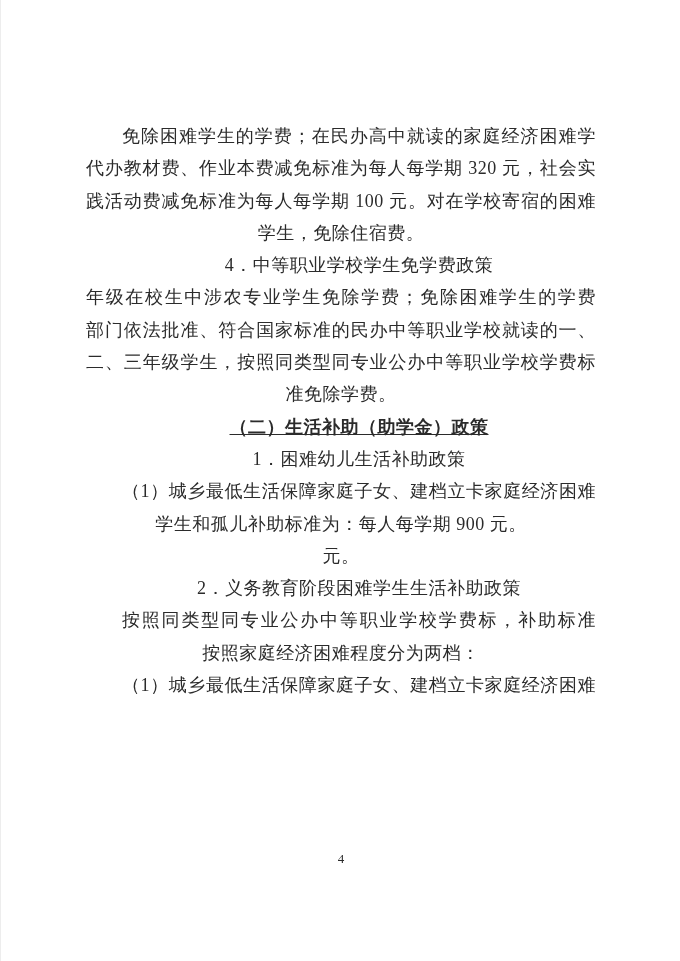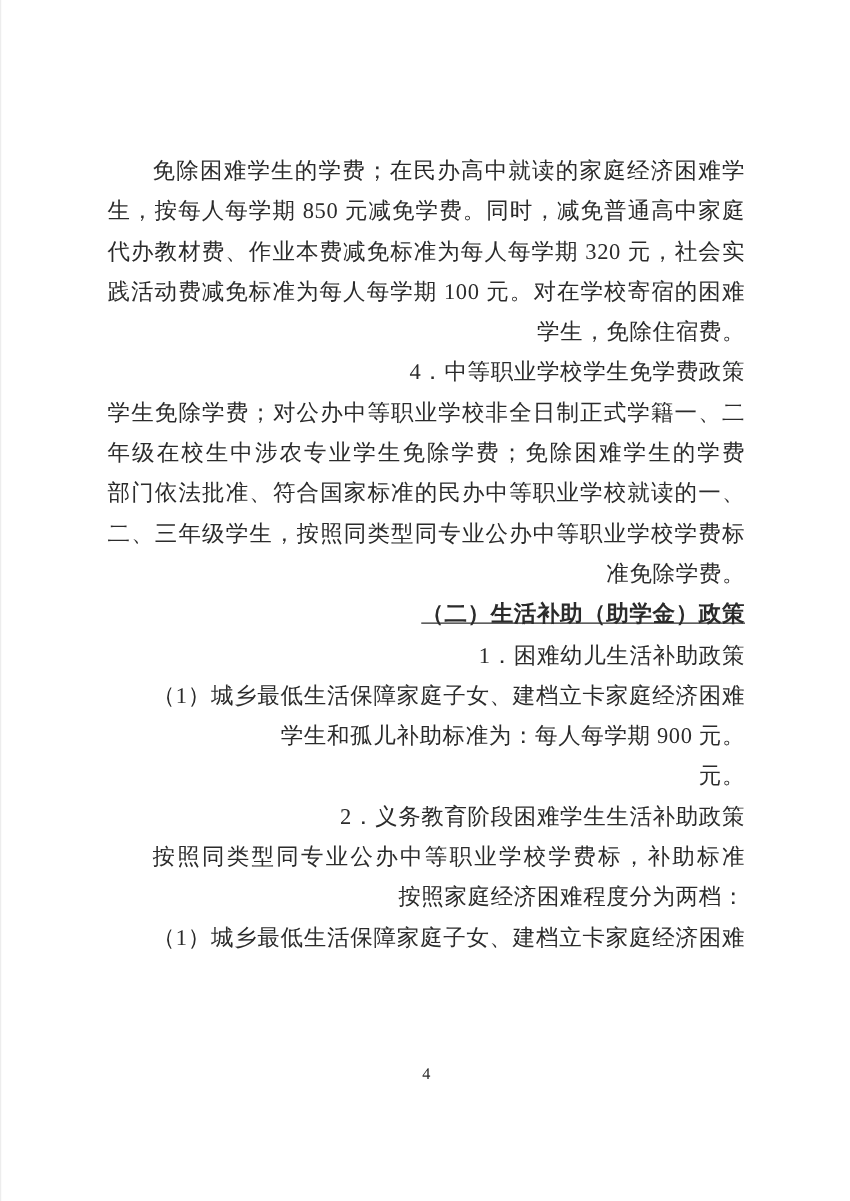--- a/index.html
+++ b/index.html
@@ -21,21 +21,21 @@
   .textblock {
     position: absolute;
     left: 85px;
     top: 120px;
     width: 510px;
     font-size: 18px;
   }
   .ln {
     height: 32.3px;
     line-height: 32.3px;
-    text-align: right;
+    text-align: center;
     letter-spacing: 0.5px;
   }
   .ln.stretch {
     text-align: justify;
     text-align-last: justify;
     -moz-text-align-last: justify;
     text-justify: inter-character;
   }
   .ln.indent {
     text-indent: 2em;
@@ -54,26 +54,24 @@
     line-height: 18px;
     color: #2b2b2b;
   }
 </style>
 </head>
 <body>
 
 <div class="page">
   <div class="textblock">
     <div class="ln indent stretch">免除困难学生的学费；在民办高中就读的家庭经济困难学</div>
-    <div class="ln stretch">生，按每人每学期 850 元减免学费。同时，减免普通高中家庭</div>
     <div class="ln stretch">代办教材费、作业本费减免标准为每人每学期 320 元，社会实</div>
     <div class="ln stretch">践活动费减免标准为每人每学期 100 元。对在学校寄宿的困难</div>
     <div class="ln">学生，免除住宿费。</div>
     <div class="ln indent">4．中等职业学校学生免学费政策</div>
-    <div class="ln stretch">学生免除学费；对公办中等职业学校非全日制正式学籍一、二</div>
     <div class="ln stretch">年级在校生中涉农专业学生免除学费；免除困难学生的学费</div>
     <div class="ln stretch">部门依法批准、符合国家标准的民办中等职业学校就读的一、</div>
     <div class="ln stretch">二、三年级学生，按照同类型同专业公办中等职业学校学费标</div>
     <div class="ln">准免除学费。</div>
     <div class="ln indent bold">（二）生活补助（助学金）政策</div>
     <div class="ln indent">1．困难幼儿生活补助政策</div>
     <div class="ln indent stretch">（1）城乡最低生活保障家庭子女、建档立卡家庭经济困难</div>
     <div class="ln">学生和孤儿补助标准为：每人每学期 900 元。</div>
     <div class="ln">元。</div>
     <div class="ln indent">2．义务教育阶段困难学生生活补助政策</div>

